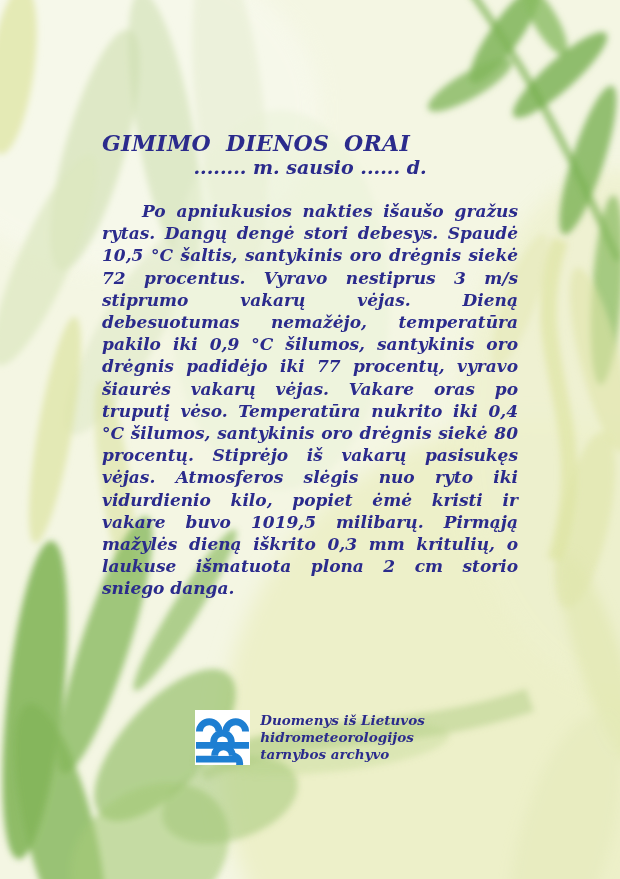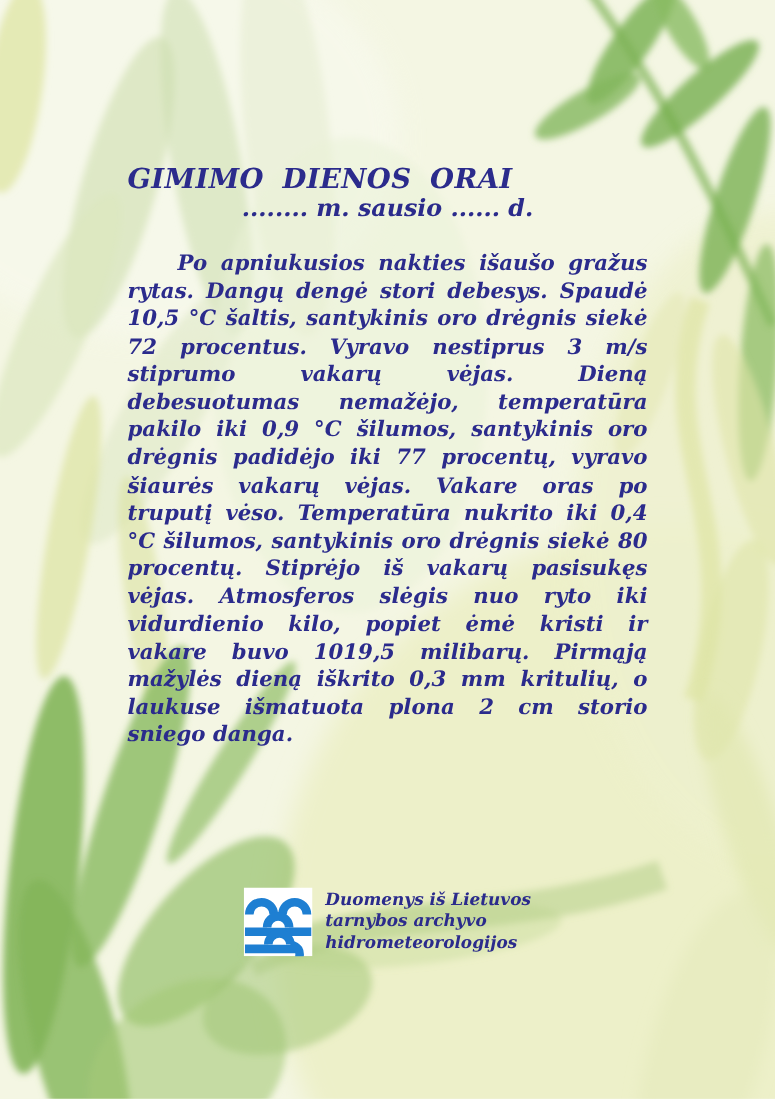--- a/index.html
+++ b/index.html
@@ -134,18 +134,18 @@
           <path d="M1,36 H55"></path>
           <path d="M19,32.5 A9,9 0 0 1 37,32.5" fill="#ffffff"></path>
           <path d="M1,50 H44"></path>
           <path d="M20,46.5 A9,9 0 0 1 38,46.5" fill="#ffffff"></path>
           <path d="M38,46.5 Q47.5,48.5 45,58"></path>
         </g>
       </svg>
     </span>
     <span class="credit-text">
       <span>Duomenys iš Lietuvos</span>
+      <span>hidrometeorologijos</span>
       <span>tarnybos archyvo</span>
-      <span>hidrometeorologijos</span>
     </span>
   </div>
 
 </div>
 
 </body></html>

